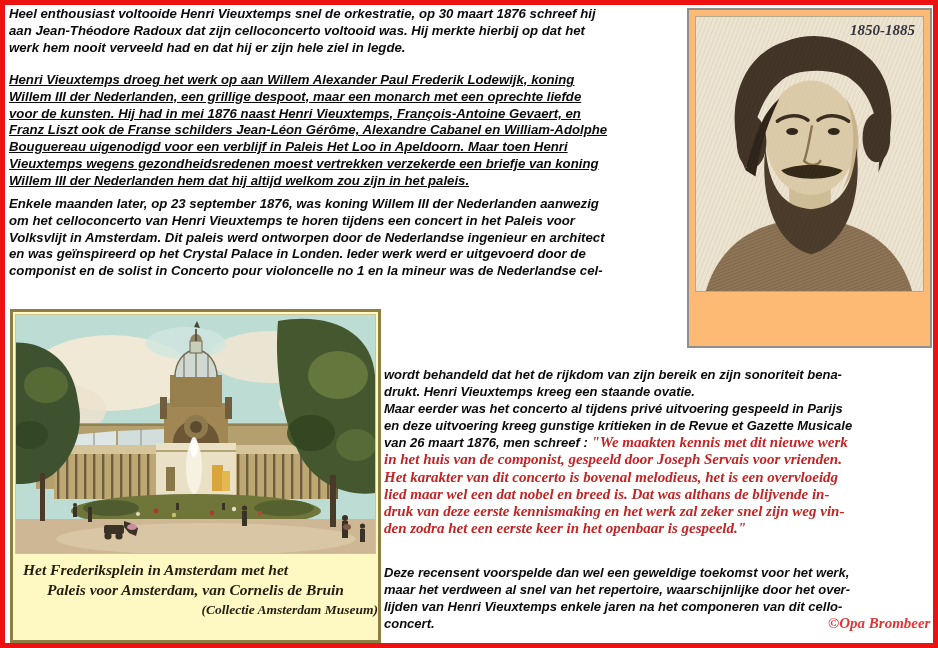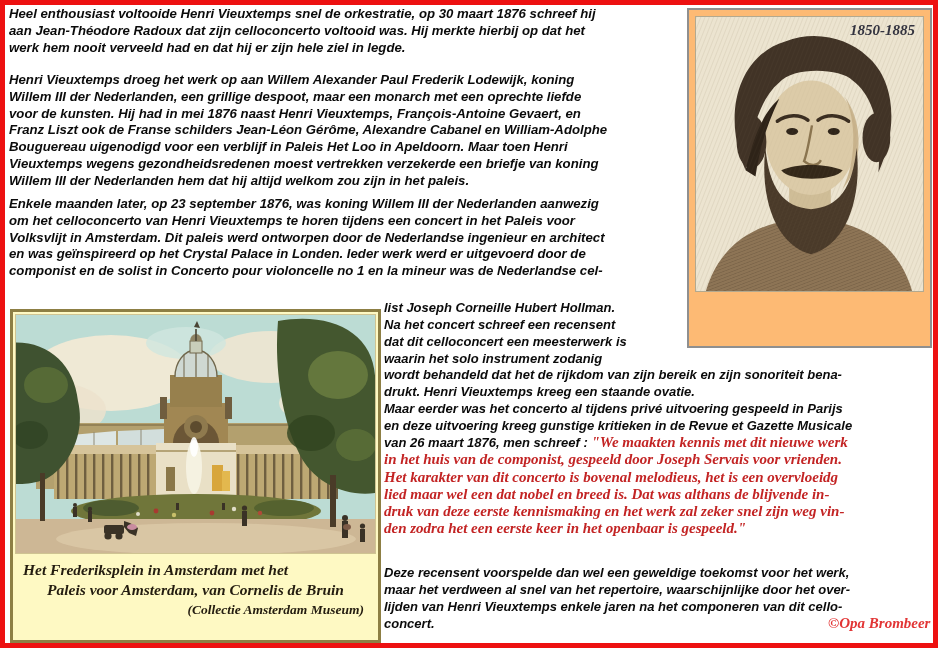--- a/index.html
+++ b/index.html
@@ -52,51 +52,47 @@
   .painting-art{
     margin:2px;border:1px solid #cfc492;height:238px;overflow:hidden;background:#c5ded7;
   }
   .painting-art svg{display:block;width:100%;height:100%;}
   .painting-caption{
     padding:4px 0 0 0;font-family:"Liberation Serif",serif;
     font-style:italic;font-weight:bold;color:#241d10;
   }
   .cap1{font-size:15.5px;line-height:20px;padding-left:10px;text-align:left;}
   .cap2{font-size:15.5px;line-height:20px;text-align:center;}
-  .cap3{font-size:13.5px;line-height:19px;text-align:right;padding-right:14px;}
+  .cap3{font-size:13.5px;line-height:19px;text-align:right;}
 </style>
 </head>
 <body>
 
 <div class="page">
 
   <div class="red-frame"></div>
 
   <div class="t" style="left:9px;top:6px;width:676px;">Heel enthousiast voltooide Henri Vieuxtemps snel de orkestratie, op 30 maart 1876 schreef hij
 aan Jean-Théodore Radoux dat zijn celloconcerto voltooid was. Hij merkte hierbij op dat het
 werk hem nooit verveeld had en dat hij er zijn hele ziel in legde.</div>
 
-  <div class="t" style="left:9px;top:72px;width:676px;">Henri Vieuxtemps droeg het werk op aan Willem Alexander Paul Frederik Lodewijk, koning
+  <div class="t" style="left:9px;top:72px;width:676px;text-decoration:underline;">Henri Vieuxtemps droeg het werk op aan Willem Alexander Paul Frederik Lodewijk, koning
 Willem III der Nederlanden, een grillige despoot, maar een monarch met een oprechte liefde
 voor de kunsten. Hij had in mei 1876 naast Henri Vieuxtemps, François-Antoine Gevaert, en
 Franz Liszt ook de Franse schilders Jean-Léon Gérôme, Alexandre Cabanel en William-Adolphe
 Bouguereau uigenodigd voor een verblijf in Paleis Het Loo in Apeldoorn. Maar toen Henri
 Vieuxtemps wegens gezondheidsredenen moest vertrekken verzekerde een briefje van koning
 Willem III der Nederlanden hem dat hij altijd welkom zou zijn in het paleis.</div>
 
   <div class="t" style="left:9px;top:196px;width:680px;">Enkele maanden later, op 23 september 1876, was koning  Willem III der Nederlanden aanwezig
 om het celloconcerto van Henri Vieuxtemps te horen tijdens een concert in het Paleis voor
 Volksvlijt in Amsterdam. Dit paleis werd ontworpen door de Nederlandse ingenieur en architect
 en was geïnspireerd op het Crystal Palace in Londen. Ieder werk werd er uitgevoerd door de
 componist en de solist in Concerto pour violoncelle no 1 en la mineur was de Nederlandse cel-</div>
 
-  <div class="t t-right" style="left:384px;top:299px;width:300px;">list Joseph Corneille Hubert Hollman.
-Na het concert schreef een recensent
-dat dit celloconcert een meesterwerk is
-waarin het solo instrument zodanig</div>
 
   <div class="t t-right" style="left:384px;top:366px;width:552px;"><span>wordt behandeld dat het de rijkdom van zijn bereik en zijn sonoriteit bena-
 drukt. Henri Vieuxtemps kreeg een staande ovatie.
 Maar eerder was het concerto al tijdens privé uitvoering gespeeld in Parijs
 en deze uitvoering kreeg gunstige kritieken in de Revue et Gazette Musicale
 van 26 maart 1876, men schreef : </span><span class="quote">"We maakten kennis met dit nieuwe werk
 in het huis van de componist, gespeeld door Joseph Servais voor vrienden.
 Het karakter van dit concerto is bovenal melodieus, het is een overvloeidg
 lied maar wel een dat nobel en breed is. Dat was althans de blijvende in-
 druk van deze eerste kennismaking en het werk zal zeker snel zijn weg vin-

